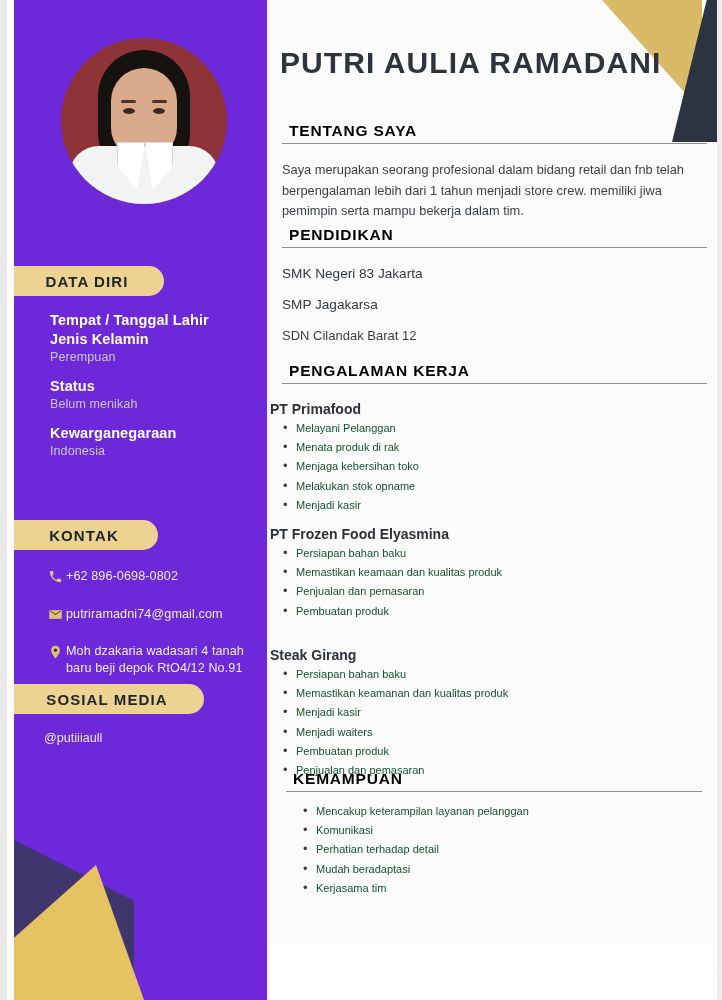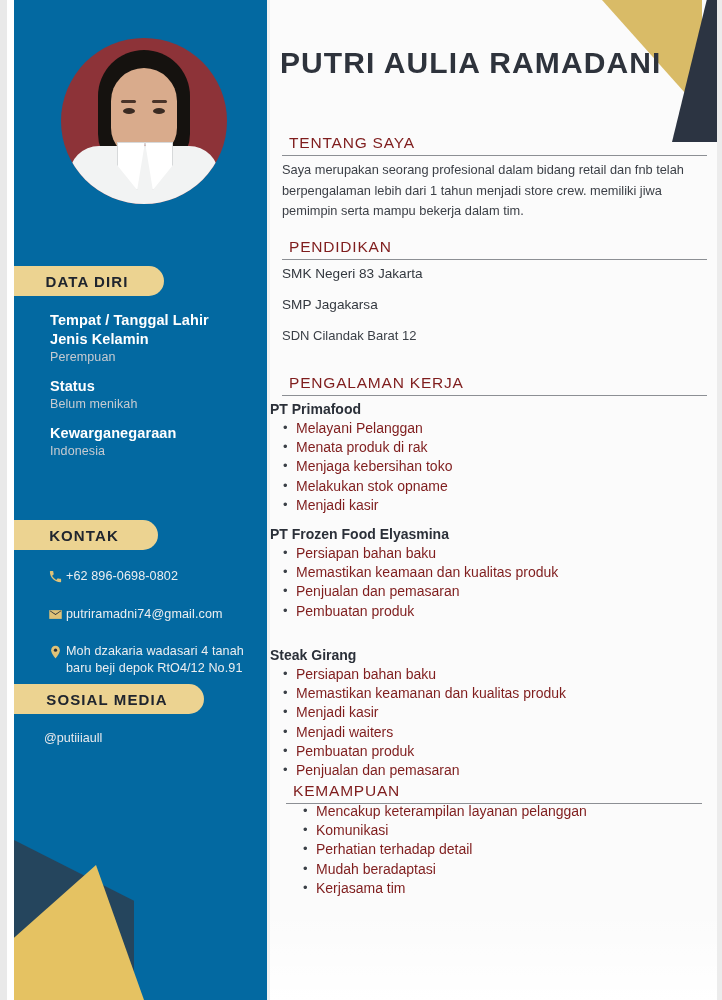--- a/index.html
+++ b/index.html
@@ -21,21 +21,21 @@
     border-right: 5px solid #ececec;
   }
 
   
   .sidebar {
     position: absolute;
     left: 7px;
     top: 0;
     width: 255px;
     height: 1000px;
-    background: #0369a1;
+    background: #6d28d9;
     overflow: hidden;
     z-index: 2;
   }
   .sidebar-edge {
     position: absolute;
     left: 260px;
     top: 0;
     width: 3px;
     height: 1000px;
     background: #f2f2f2;
@@ -262,24 +262,24 @@
     letter-spacing: 1.1px;
     white-space: nowrap;
   }
 
   .sec-head {
     position: absolute;
     left: 12px;
     width: 425px;
   }
   .sec-head h2 {
-    margin: 12px 0 3px 7px;
+    margin: 0 0 3px 7px;
     font-size: 15.5px;
-    font-weight: normal;
-    color: #7f1d1d;
+    font-weight: bold;
+    color: #000000;
     letter-spacing: .8px;
   }
   .sec-rule {
     height: 1px;
     background: #8c8f94;
     width: 100%;
   }
   #sh-tentang { top: 122px; }
   #sh-pendidikan { top: 226px; }
   #sh-pengalaman { top: 362px; }
@@ -320,23 +320,23 @@
     font-weight: bold;
     color: #2b3039;
   }
   .job ul {
     margin: 0;
     padding: 0 0 0 26px;
     list-style: none;
   }
   .job li, .skills li {
     position: relative;
-    font-size: 14px;
+    font-size: 11px;
     line-height: 19.2px;
-    color: #7f1d1d;
+    color: #14532d;
   }
   .job li::before, .skills li::before {
     content: "\2022";
     position: absolute;
     left: -13px;
     top: -1px;
     color: #3b4047;
     font-size: 13px;
   }
   #job-0 { top: 401px; }

